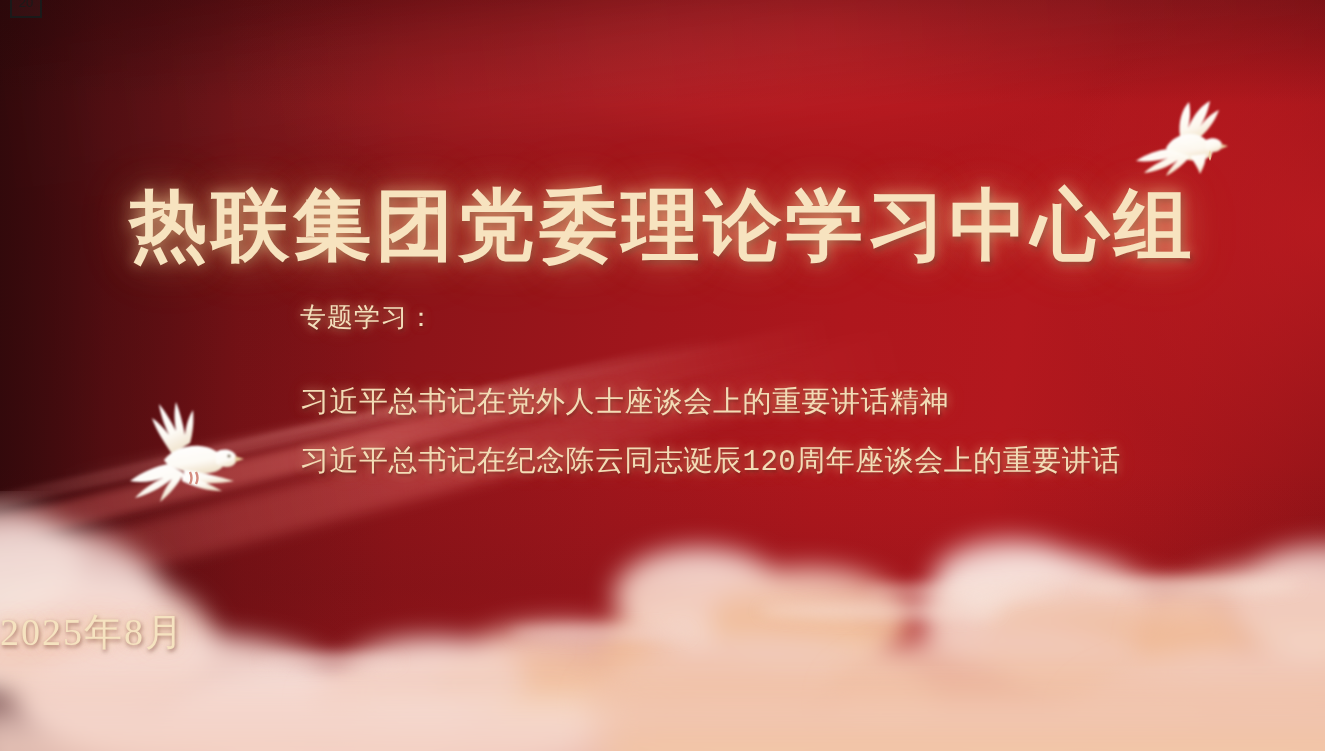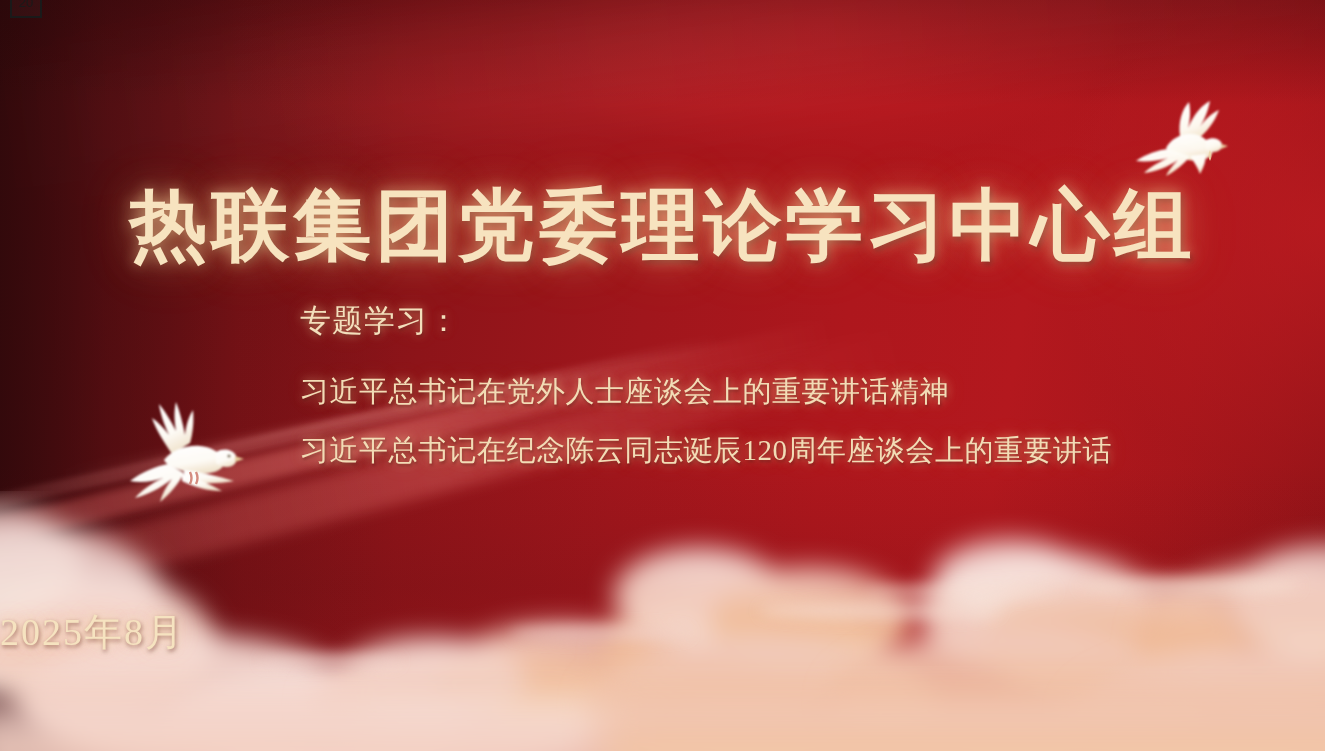--- a/index.html
+++ b/index.html
@@ -156,39 +156,40 @@
       2px 3px 5px rgba(80,8,10,0.55);
   }
 
   .body-block {
     position: absolute;
     left: 300px;
     top: 300px;
     width: 900px;
   }
   .subhead {
-    font-size: 31px;
+    font-size: 26px;
     color: #f3dfbc;
     letter-spacing: 1px;
-    margin-bottom: 20px;
+    margin-bottom: 39px;
     text-shadow:
       0 0 8px rgba(255,225,170,0.55),
       0 0 20px rgba(255,195,125,0.32),
       1px 2px 3px rgba(70,6,8,0.5);
   }
   .bullet {
     font-size: 29px;
     color: #f2dcb6;
     letter-spacing: 0.5px;
     line-height: 59px;
     white-space: nowrap;
     text-shadow:
       0 0 8px rgba(255,225,170,0.50),
       0 0 20px rgba(255,195,125,0.28),
       1px 2px 3px rgba(70,6,8,0.5);
+    font-family: Liberation Mono, monospace;
   }
 
   .date {
     position: absolute;
     left: 0; right: 0;
     top: 607px;
     font-size: 38px;
     color: #f6e3c0;
     letter-spacing: 2px;
     text-shadow:

